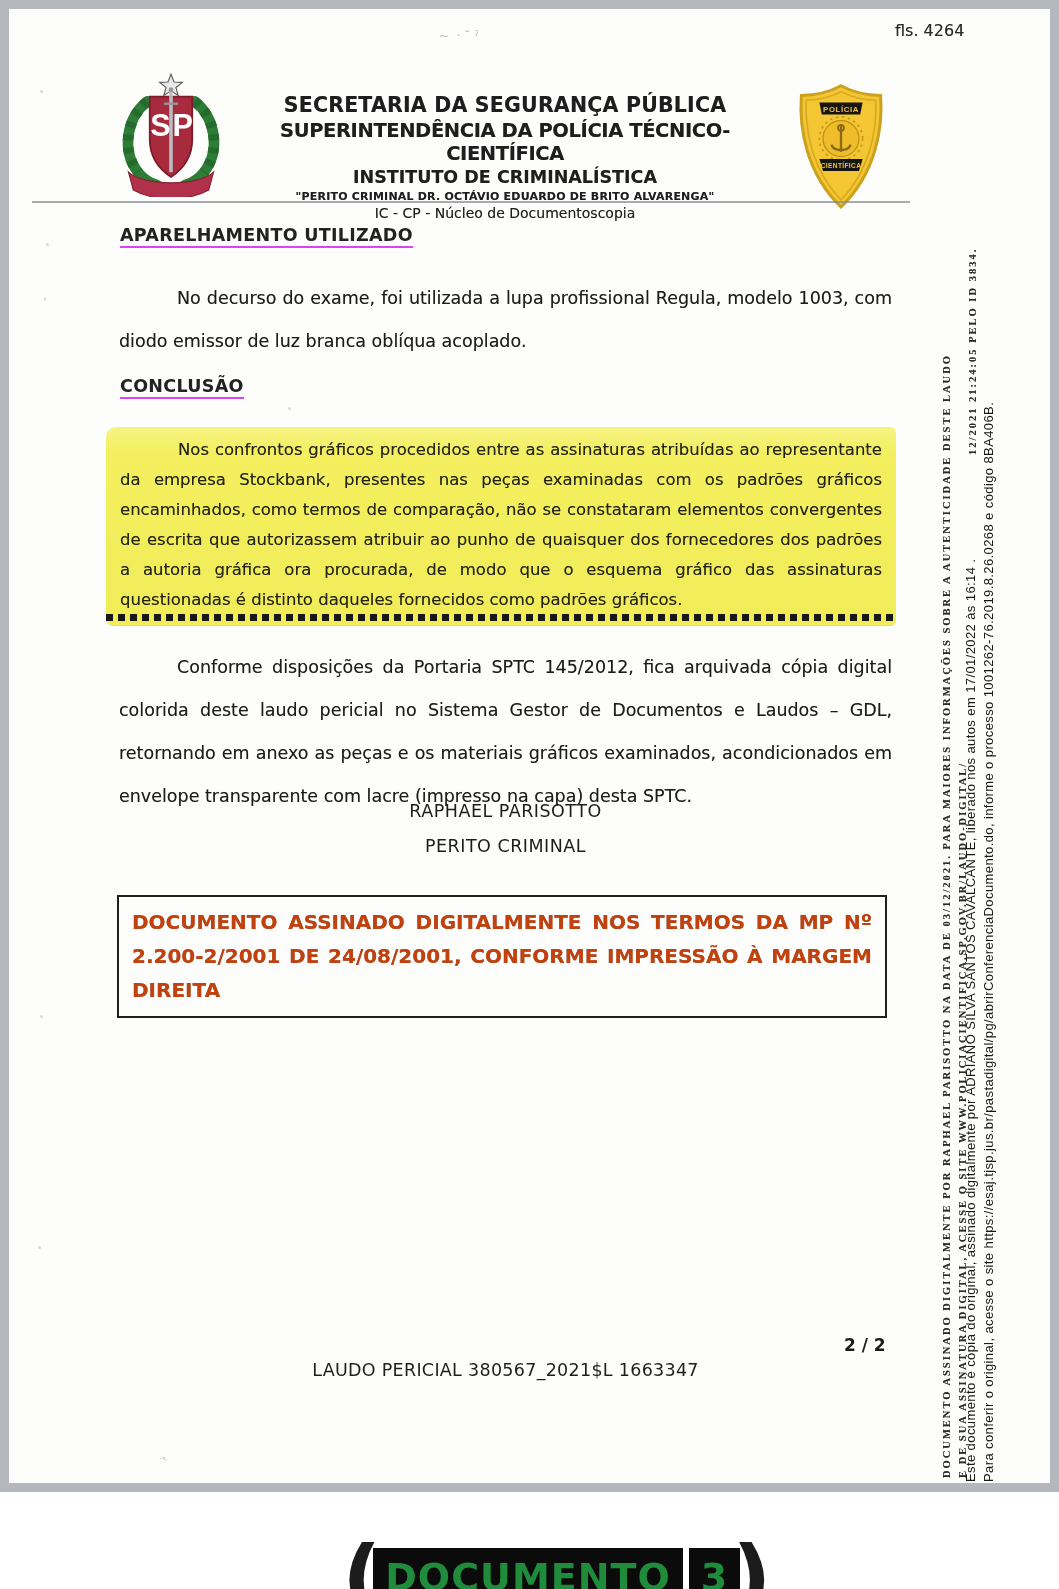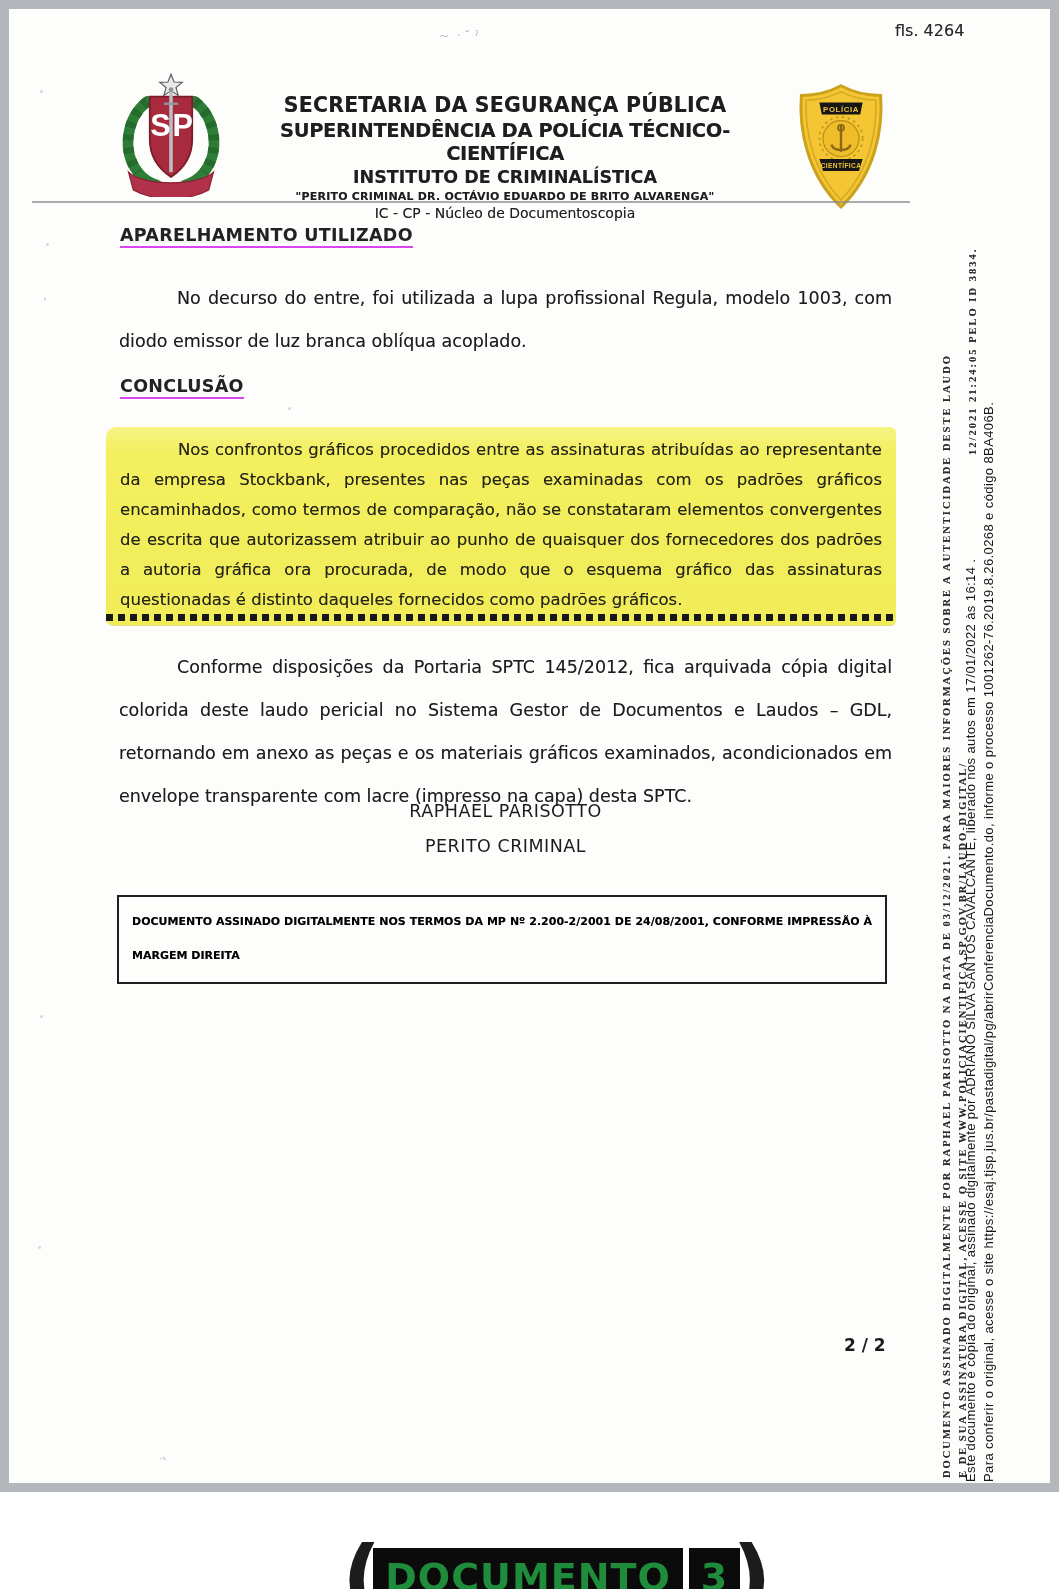--- a/index.html
+++ b/index.html
@@ -62,21 +62,21 @@
   
   #signer-name{left:110px;top:792px;width:773px;text-align:center;font-size:17.5px;letter-spacing:.5px;color:#1c1c1c;}
   #signer-role{left:110px;top:827px;width:773px;text-align:center;font-size:17.5px;letter-spacing:.5px;color:#1c1c1c;}
 
   
   #digital-box{
     left:108px;top:886px;width:770px;box-sizing:border-box;
     border:2px solid #1f1f1f;padding:8px 13px 9px 13px;background:transparent;
   }
   #digital-box .boxtext{
-    font-size:11px;font-weight:700;line-height:34px;color:#000000;
+    font-size:20px;font-weight:700;line-height:34px;color:#c2410c;
     text-align:justify;text-shadow:0 0 .5px rgba(30,30,30,.5);
   }
 
   
   #page-number{left:835px;top:1326px;font-size:17px;font-weight:700;color:#1a1a1a;}
   #laudo-ref{left:110px;top:1351px;width:773px;text-align:center;font-size:17.5px;letter-spacing:.3px;color:#1e1e1e;}
 
   
   .vrot{
     transform-origin:0 0;transform:rotate(-90deg);
@@ -169,39 +169,40 @@
   <div class="abs" id="header-block">
     <div class="hl1 scantext">SECRETARIA DA SEGURANÇA PÚBLICA</div>
     <div class="hl2 scantext">SUPERINTENDÊNCIA DA POLÍCIA TÉCNICO-CIENTÍFICA</div>
     <div class="hl3 scantext">INSTITUTO DE CRIMINALÍSTICA</div>
     <div class="hl4 scantext">"PERITO CRIMINAL DR. OCTÁVIO EDUARDO DE BRITO ALVARENGA"</div>
     <div class="hl5 scantext">IC - CP - Núcleo de Documentoscopia</div>
   </div>
   <div class="abs" id="header-rule"></div>
 
   <div class="abs sec-title" id="sec1-title">APARELHAMENTO UTILIZADO</div>
-  <div class="abs para" id="para-aparelhamento">No decurso do entre, foi utilizada a lupa profissional Regula, modelo 1003, com diodo emissor de luz branca oblíqua acoplado.</div>
+  <div class="abs para" id="para-aparelhamento">No decurso do exame, foi utilizada a lupa profissional Regula, modelo 1003, com diodo emissor de luz branca oblíqua acoplado.</div>
 
   <div class="abs sec-title" id="sec2-title">CONCLUSÃO</div>
 
   <div class="abs" id="highlight">
     <div class="para-h">Nos confrontos gráficos procedidos entre as assinaturas atribuídas ao representante da empresa Stockbank, presentes nas peças examinadas com os padrões gráficos encaminhados, como termos de comparação, não se constataram elementos convergentes de escrita que autorizassem atribuir ao punho de quaisquer dos fornecedores dos padrões a autoria gráfica ora procurada, de modo que o esquema gráfico das assinaturas questionadas é distinto daqueles fornecidos como padrões gráficos.</div>
   </div>
   <div class="abs" id="dotted-divider"></div>
 
   <div class="abs para" id="para-arquivamento">Conforme disposições da Portaria SPTC 145/2012, fica arquivada cópia digital colorida deste laudo pericial no Sistema Gestor de Documentos e Laudos – GDL, retornando em anexo as peças e os materiais gráficos examinados, acondicionados em envelope transparente com lacre (impresso na capa) desta SPTC.</div>
 
   <div class="abs" id="signer-role">PERITO CRIMINAL</div>
   <div class="abs" id="signer-name">RAPHAEL PARISOTTO</div>
 
   <div class="abs" id="digital-box">
     <div class="boxtext">DOCUMENTO ASSINADO DIGITALMENTE NOS TERMOS DA MP Nº 2.200-2/2001 DE 24/08/2001, CONFORME IMPRESSÃO À MARGEM DIREITA</div>
   </div>
 
   <div class="abs" id="page-number">2 / 2</div>
+  <div class="abs" id="laudo-ref">LAUDO PERICIAL 380567_2021$L 1663347</div>
 
   <div class="abs vrot vscan" id="margin-scan1">DOCUMENTO ASSINADO DIGITALMENTE POR RAPHAEL PARISOTTO NA DATA DE 03/12/2021. PARA MAIORES INFORMAÇÕES SOBRE A AUTENTICIDADE DESTE LAUDO</div>
   <div class="abs vrot vscan" id="margin-scan2">E DE SUA ASSINATURA DIGITAL, ACESSE O SITE WWW.POLICIACIENTIFICA.SP.GOV.BR/LAUDO-DIGITAL/</div>
   <div class="abs vrot vscan" id="margin-scan3">12/2021 21:24:05 PELO ID 3834.</div>
   <div class="abs vrot vdigital" id="margin-court1">Este documento é cópia do original, assinado digitalmente por ADRIANO SILVA SANTOS CAVALCANTE, liberado nos autos em 17/01/2022 às 16:14 .</div>
   <div class="abs vrot vdigital" id="margin-court2">Para conferir o original, acesse o site https://esaj.tjsp.jus.br/pastadigital/pg/abrirConferenciaDocumento.do, informe o processo 1001262-76.2019.8.26.0268 e código 8BA406B.</div>
 
 </div>
 
 <div id="document-tag">

